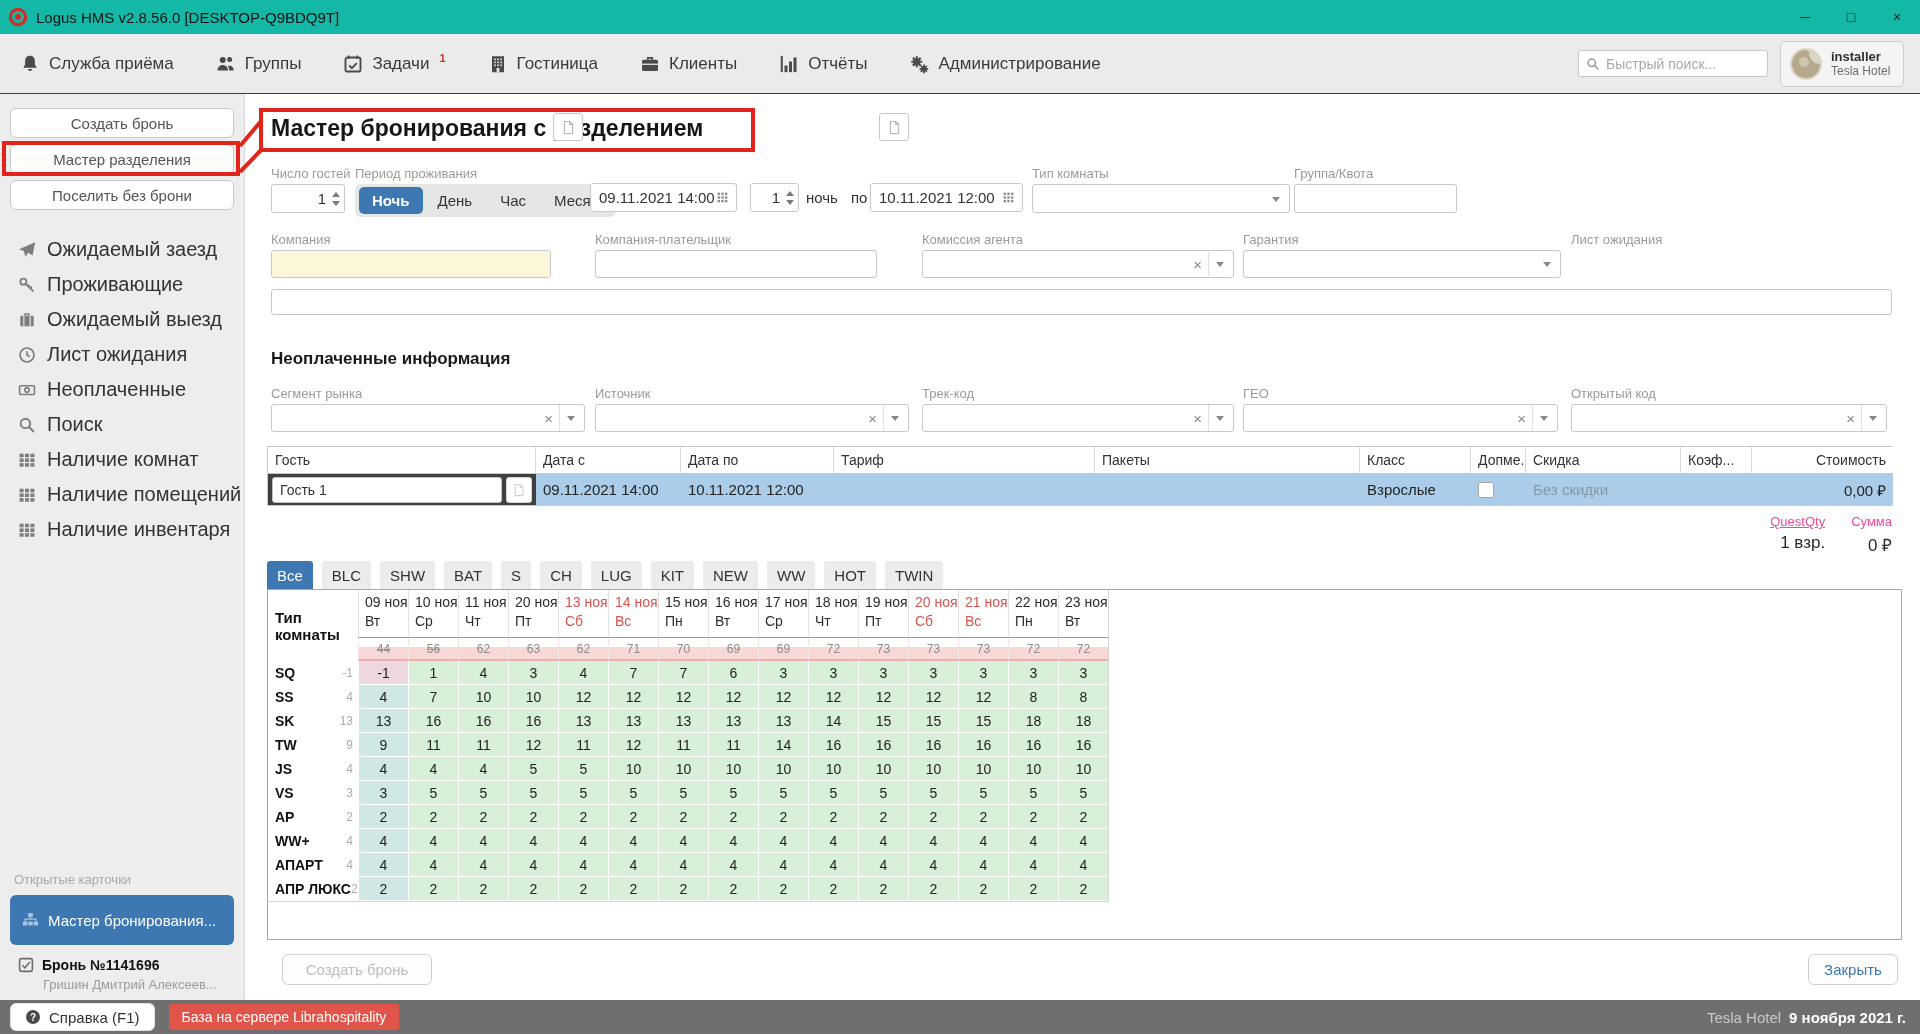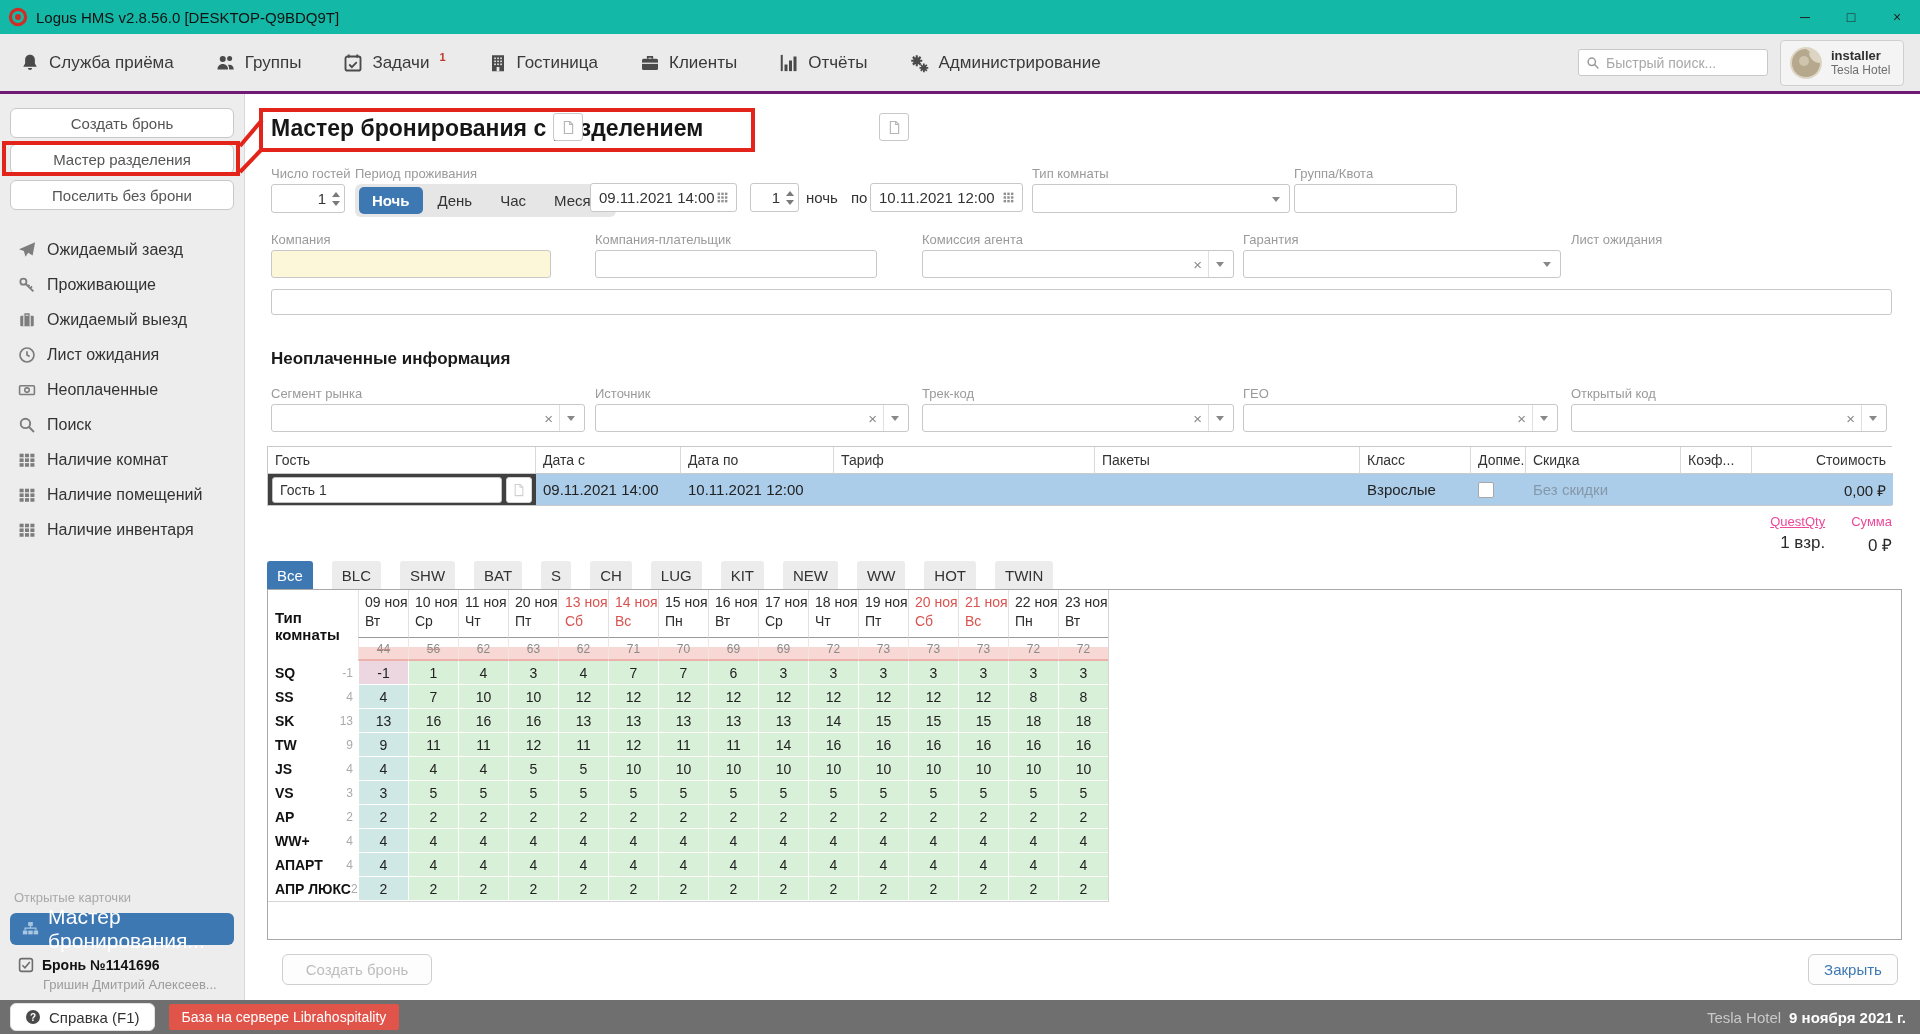--- a/index.html
+++ b/index.html
@@ -8,21 +8,21 @@
 
   
   .titlebar { height:34px; background:#14b8a6; display:flex; align-items:center; padding-left:8px; }
   .logo { width:20px; height:20px; margin-right:8px; }
   .logo svg { width:100%; height:100%; }
   .win-title { font-size:15px; color:#111; }
   .win-controls { margin-left:auto; display:flex; height:100%; }
   .win-btn { width:46px; display:flex; align-items:center; justify-content:center; font-size:14px; color:#222; cursor:default; }
 
   
-  .navbar { height:60px; background:#ebebeb; display:flex; align-items:center; padding:0 16px 0 20px; border-bottom:3px solid #701a75; }
+  .navbar { height:60px; background:#ebebeb; display:flex; align-items:center; padding:0 16px 0 20px; border-bottom:1px solid #701a75; }
   .nav-items { display:flex; align-items:center; gap:42px; }
   .nav-item { display:flex; align-items:center; gap:9px; font-size:17px; color:#3a3a3a; cursor:pointer; }
   .nav-item .icon { width:20px; height:20px; color:#4a4a4a; }
   .icon svg { width:100%; height:100%; display:block; }
   .nav-badge { color:#c0392b; font-size:11px; font-weight:bold; vertical-align:super; margin-left:1px; position:relative; top:-6px; }
   .nav-right { margin-left:auto; display:flex; align-items:center; gap:12px; }
   .quick-search { width:190px; height:27px; background:#fff; border:1px solid #c9c9c9; border-radius:3px; display:flex; align-items:center; padding:0 7px; gap:6px; }
   .quick-search .icon { width:14px; height:14px; color:#9a9a9a; flex:none; }
   .quick-search input { border:none; outline:none; width:100%; font-size:14px; color:#444; font-family:inherit; background:transparent; }
   .quick-search input::placeholder { color:#a8a8a8; }
@@ -31,25 +31,25 @@
   .avatar svg { width:100%; height:100%; }
   .user-meta { line-height:1.2; }
   .user-name { font-size:13px; font-weight:bold; color:#2f2f2f; }
   .user-hotel { font-size:12px; color:#6e6e6e; }
 
   
   .sidebar { position:absolute; left:0; top:94px; width:245px; bottom:34px; background:#ededed; border-right:1px solid #d8d8d8; }
   .sb-actions { padding:14px 10px 6px; display:flex; flex-direction:column; gap:6px; }
   .sb-btn { height:30px; background:#fff; border:1px solid #c8c8c8; border-radius:6px; font-size:15px; color:#555; display:flex; align-items:center; justify-content:center; cursor:pointer; font-family:inherit; }
   .sb-nav { margin-top:16px; }
-  .sb-item { height:35px; display:flex; align-items:center; gap:11px; padding-left:18px; font-size:16px; color:#333; cursor:pointer; }
+  .sb-item { height:35px; display:flex; align-items:center; gap:11px; padding-left:18px; font-size:20px; color:#333; cursor:pointer; }
   .sb-item .icon { width:18px; height:18px; color:#7d7d7d; flex:none; }
   .sb-bottom { position:absolute; left:0; right:0; bottom:6px; padding:0 10px; }
   .sb-cards-label { color:#a9a9a9; font-size:13px; margin:0 0 8px 4px; }
-  .sb-card-active { height:32px; background:#3d78b2; border-radius:6px; color:#fff; font-size:21px; display:flex; align-items:center; gap:9px; padding:0 12px; cursor:pointer; }
+  .sb-card-active { height:50px; background:#3d78b2; border-radius:6px; color:#fff; font-size:15px; display:flex; align-items:center; gap:9px; padding:0 12px; cursor:pointer; }
   .sb-card-active .icon { width:17px; height:17px; color:#a9c6e3; flex:none; }
   .sb-booking { margin:12px 0 2px 8px; cursor:pointer; }
   .sb-booking-head { display:flex; align-items:center; gap:8px; }
   .sb-booking-head .icon { width:16px; height:16px; color:#6d6d6d; flex:none; }
   .sb-booking-title { font-size:14px; font-weight:bold; color:#111; }
   .sb-booking-sub { font-size:13px; color:#9c9c9c; margin:4px 0 0 25px; }
 
   
   .main { position:absolute; left:245px; top:94px; right:0; bottom:34px; background:#fff; }
   .page-title { position:absolute; left:26px; top:21px; font-size:23px; font-weight:bold; color:#161616; }
@@ -94,21 +94,21 @@
   .gt-check { width:16px; height:16px; background:#fff; border:1px solid #a8a8a8; border-radius:2px; cursor:pointer; }
   .gt-c.dim { color:#8598a9; }
   .gt-c.right { justify-content:flex-end; }
 
   .totals { position:absolute; right:28px; top:420px; display:flex; gap:26px; text-align:right; }
   .totals .lab { font-size:13px; color:#ec4899; }
   .totals .lab.u { text-decoration:underline; }
   .totals .val { font-size:17px; color:#2b2b2b; margin-top:4px; }
 
   
-  .tabs { position:absolute; left:22px; top:467px; display:flex; gap:19px; }
+  .tabs { position:absolute; left:22px; top:467px; display:flex; gap:9px; }
   .tab { height:28px; padding:0 10px; background:#ececec; font-size:15px; color:#333; display:flex; align-items:center; border-radius:3px 3px 0 0; cursor:pointer; }
   .tab.active { background:#3d78b2; color:#fff; }
 
   
   .avail-panel { position:absolute; left:22px; top:495px; width:1635px; height:351px; border:1px solid #a8a8a8; background:#fff; overflow:hidden; }
   .avail { display:grid; grid-template-columns:90px repeat(15, 50px); width:fit-content; border-right:1px solid #d5d5d5; border-bottom:1px solid #d5d5d5; }
   .av-corner { grid-row:1 / 3; display:flex; align-items:center; padding-left:7px; font-size:15px; font-weight:bold; color:#111; background:#fff; }
   .av-h { height:48px; padding:3px 0 0 6px; font-size:14px; line-height:1.35; color:#2d2d2d; border-left:1px solid #e2e2e2; border-bottom:1px solid #9a9a9a; background:#fff; }
   .av-h.wkd { color:#d9534f; }
   .av-t { height:23px; font-size:12px; color:#8a8a8a; display:flex; align-items:center; justify-content:center;

